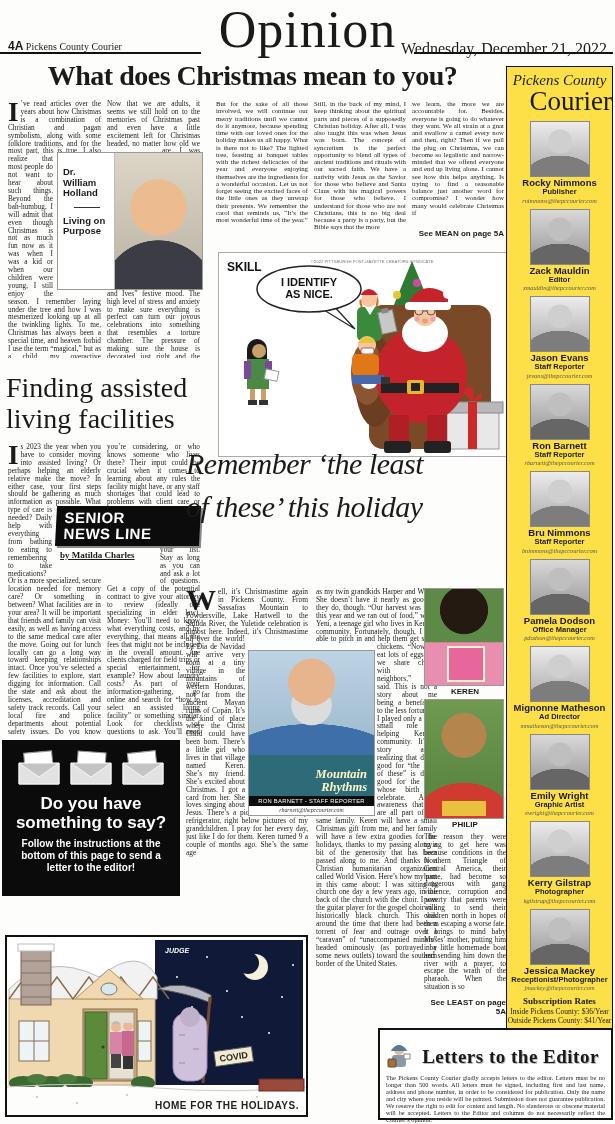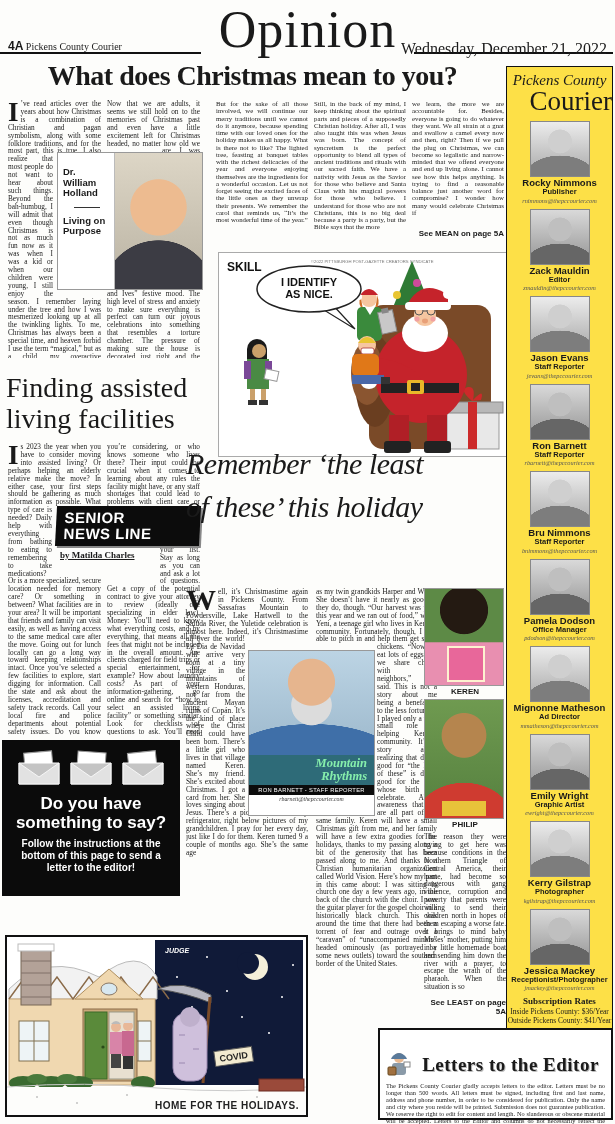--- a/index.html
+++ b/index.html
@@ -54,34 +54,34 @@
   
   .santa{position:absolute;left:218px;top:252px;width:287px;height:203px;border:1px solid #aaa;background:#fff;}
   
   .saybox{position:absolute;left:2px;top:740px;width:178px;height:156px;background:#0b0b0b;color:#fff;text-align:center;font-family:"Liberation Sans",sans-serif;}
   .saybox .envrow{display:flex;justify-content:center;gap:6px;margin-top:8px;}
   .saybox .t{font-weight:bold;font-size:17px;line-height:19px;margin-top:6px;}
   .saybox .b{font-weight:bold;font-size:10px;line-height:12px;margin:6px 10px 0 10px;}
   
   .mtn{position:absolute;left:248px;top:650px;width:125px;height:164px;border:1px solid #999;background:#fff;}
   .ph-ron{height:104px;background:radial-gradient(circle at 50% 30%,#e6b58e 0 24%,transparent 25%),radial-gradient(circle at 50% 52%,#dcdcdc 0 24%,transparent 25%),radial-gradient(ellipse 70% 36% at 50% 106%,#3f6fa8 0 99%,transparent 100%),linear-gradient(180deg,#bcd4e4,#9cb8cc);}
-  .mtn .band{background:#2e6b78;color:#86efac;text-align:right;padding:2px 7px 2px 0;font-style:italic;font-weight:bold;font-size:12.5px;line-height:13px;}
+  .mtn .band{background:#2e6b78;color:#fef9c3;text-align:right;padding:13px 7px 2px 0;font-style:italic;font-weight:bold;font-size:12.5px;line-height:13px;}
   .mtn .black{background:#0c0c0c;color:#fff;text-align:center;font-family:"Liberation Sans",sans-serif;font-size:5.8px;line-height:10px;letter-spacing:.3px;}
   .mtn .em{font-style:italic;font-size:5.8px;text-align:center;color:#333;line-height:9px;}
   
   .kphoto{width:80px;border:1px solid #999;box-sizing:border-box;}
   .ph-keren{height:96px;background:radial-gradient(circle at 50% 22%,#241a12 0 28%,transparent 29%),radial-gradient(circle at 50% 32%,#c89a66 0 16%,transparent 17%),linear-gradient(180deg,#5d8a46 0 55%,#e88fb0 56%);}
   .ph-keren::after{content:"";position:absolute;left:28%;bottom:3%;width:44%;height:34%;background:#e8679a;border:2px solid #fdf2d0;}
   .ph-philip{height:118px;background:radial-gradient(circle at 50% 30%,#b5854e 0 24%,transparent 25%),radial-gradient(ellipse 64% 34% at 50% 104%,#cf3b30 0 99%,transparent 100%),linear-gradient(180deg,#6f9a50,#55803f);}
   .ph-philip::after{content:"";position:absolute;left:22%;bottom:2%;width:56%;height:12%;background:#e8c23a;}
   .kcap{font-family:"Liberation Sans",sans-serif;font-weight:bold;font-size:8px;text-align:center;line-height:11px;}
   
   .homec{position:absolute;left:5px;top:935px;width:303px;height:182px;border:2px solid #111;background:#fff;box-sizing:border-box;}
   
-  .letters{position:absolute;left:378px;top:1028px;width:235px;height:92px;border:2px solid #111;background:#fff;box-sizing:border-box;padding:20px 6px;}
+  .letters{position:absolute;left:378px;top:1028px;width:235px;height:92px;border:2px solid #111;background:#fff;box-sizing:border-box;padding:12px 6px;}
   .letters .trow{display:flex;align-items:center;gap:4px;}
   .letters .title{flex:1;text-align:center;font-weight:bold;font-size:19px;letter-spacing:.5px;text-shadow:1px 1px 0 #bbb;}
   .letters .body{font-size:6.3px;line-height:7px;text-align:justify;margin-top:2px;}
   .letters .foot{font-family:"Liberation Sans",sans-serif;font-weight:bold;font-size:9px;line-height:11px;text-align:center;margin-top:3px;}
 </style>
 </head>
 <body>
 
 <div class="page">
 

